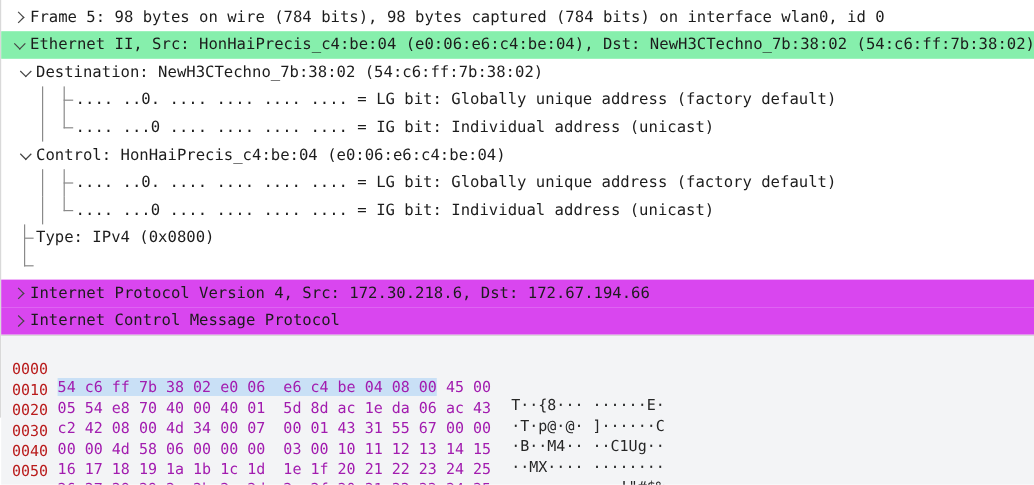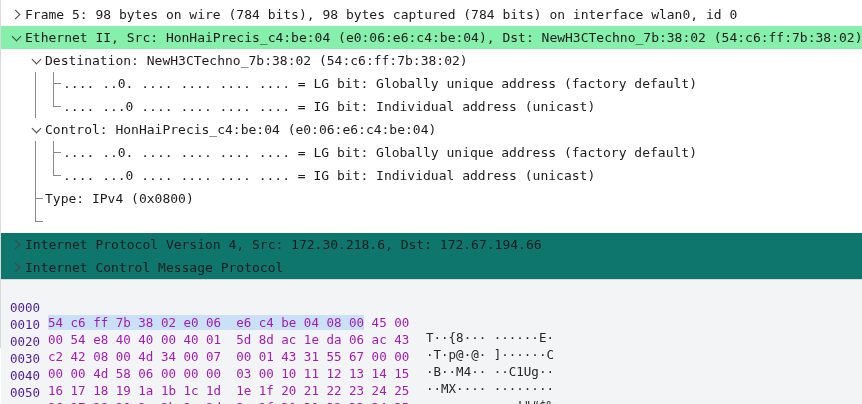--- a/index.html
+++ b/index.html
@@ -9,24 +9,24 @@
   }
   .app { width:862px; height:348px; box-sizing:border-box; border-left:1px solid #d9d9d9; background:#fff; }
 
   
   .tree { padding-top:3px; }
   .trow {
     display:flex; align-items:center; height:23px;
     white-space:pre; font-size:13px; color:#1c1c1c; cursor:default;
   }
   .lvl0 { padding-left:6px; }
-  .lvl1 { padding-left:26px; }
+  .lvl1 { padding-left:11px; }
   .lvl2 { padding-left:26px; }
   .selected { background:#86efac; }
-  .grayrow  { background:#0f766e; }
+  .grayrow  { background:#d946ef; }
 
   .exp { width:18px; height:23px; display:flex; align-items:center; justify-content:center; flex:none; }
   .chev { width:6px; height:6px; border-right:1.5px solid #454545; border-bottom:1.5px solid #454545; display:block; }
   .chev.right { transform:rotate(-45deg); margin-left:-2px; }
   .chev.down  { transform:rotate(45deg); margin-top:-2px; }
 
   .guide { width:18px; height:23px; flex:none; position:relative; }
   .guide::before { content:""; position:absolute; left:8px; top:0; bottom:0; border-left:1px solid #8a8a8a; }
   .conn { width:18px; height:23px; flex:none; position:relative; }
   .conn::before { content:""; position:absolute; left:8px; top:0; height:23px; border-left:1px solid #8a8a8a; }
@@ -35,21 +35,21 @@
 
   .lbl { flex:none; }
 
   
   .hexpane {
     position:relative; height:125px; box-sizing:border-box;
     background:#f3f4f6; border-top:1px solid #d8d8d8;
     padding-top:5px; font-size:12.5px;
   }
   .hrow { position:relative; height:17px; white-space:pre; }
-  .off { position:absolute; left:9px;  color:#4c1d95; }
+  .off { position:absolute; left:9px;  color:#b91c1c; }
   .hx  { position:absolute; left:47px; color:#a21caf; }
   .hl  { background:#c9e0f6; }
   .asc { position:absolute; left:425px; color:#262626; }
 </style>
 </head>
 <body>
 
 <div class="app">
 
   <div class="tree">
@@ -122,21 +122,21 @@
   <div class="hexpane">
 
     <div class="hrow">
       <span class="off">0000</span>
       <span class="hx"><span class="hl">54 c6 ff 7b 38 02 e0 06  e6 c4 be 04 08 00</span><span> 45 00</span></span>
       <span class="asc">T··{8··· ······E·</span>
     </div>
 
     <div class="hrow">
       <span class="off">0010</span>
-      <span class="hx">00 54 e8 40 40 00 40 01  5d 8d ac 1e da 06 ac 43</span>
+      <span class="hx">05 54 e8 70 40 00 40 01  5d 8d ac 1e da 06 ac 43</span>
       <span class="asc">·T·p@·@· ]······C</span>
     </div>
 
     <div class="hrow">
       <span class="off">0020</span>
       <span class="hx">c2 42 08 00 4d 34 00 07  00 01 43 31 55 67 00 00</span>
       <span class="asc">·B··M4·· ··C1Ug··</span>
     </div>
 
     <div class="hrow">

